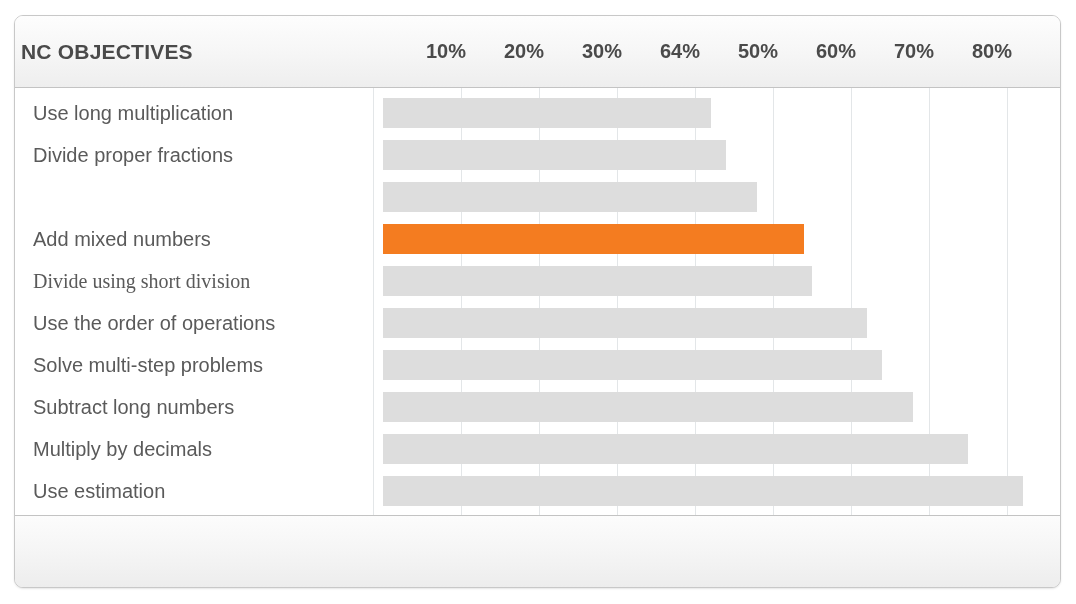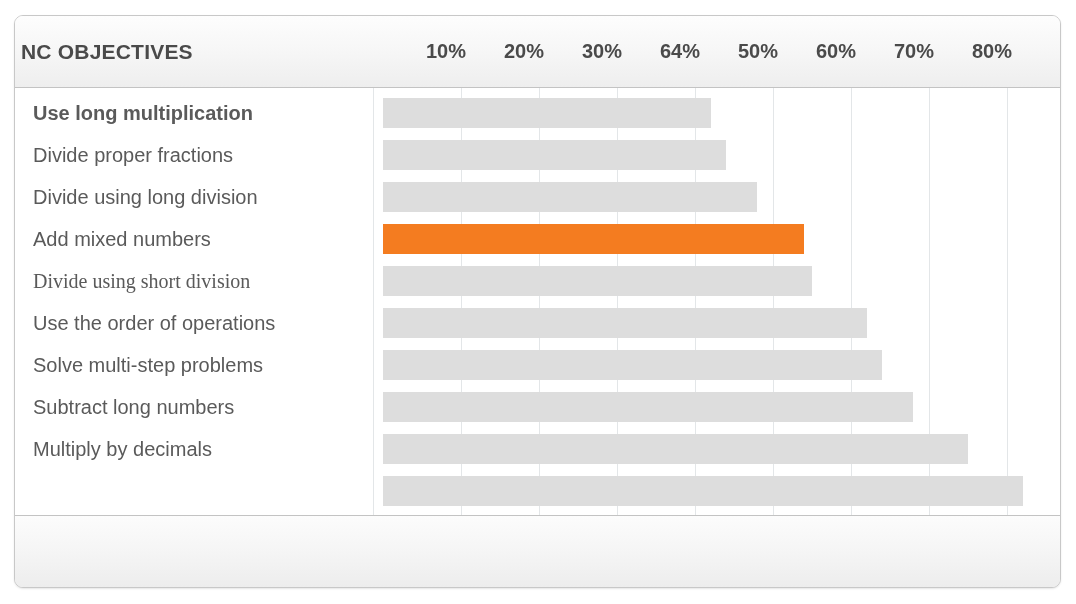--- a/index.html
+++ b/index.html
@@ -139,46 +139,46 @@
         <div class="axis-tick" style="left: 665px;">64%</div>
         <div class="axis-tick" style="left: 743px;">50%</div>
         <div class="axis-tick" style="left: 821px;">60%</div>
         <div class="axis-tick" style="left: 899px;">70%</div>
         <div class="axis-tick" style="left: 977px;">80%</div>
       </div>
   </div>
 
   <div id="body">
     <div id="label-col">
-        <div class="row" style="top: 4px; font-weight: bold;">
+        <div class="row" style="top: 4px;">
           <div class="row-label">Use long multiplication</div>
         </div>
         <div class="row" style="top: 46px;">
           <div class="row-label">Divide proper fractions</div>
         </div>
-        <div class="row" style="top: 88px;">
-          <div class="row-label">Divide using long division</div>
-        </div>
         <div class="row" style="top: 130px;">
           <div class="row-label">Add mixed numbers</div>
         </div>
         <div class="row" style="top: 172px; font-family: Liberation Serif, serif;">
           <div class="row-label">Divide using short division</div>
         </div>
         <div class="row" style="top: 256px;">
           <div class="row-label">Solve multi-step problems</div>
         </div>
         <div class="row" style="top: 214px;">
           <div class="row-label">Use the order of operations</div>
         </div>
         <div class="row" style="top: 298px;">
           <div class="row-label">Subtract long numbers</div>
         </div>
         <div class="row" style="top: 340px;">
           <div class="row-label">Multiply by decimals</div>
+        </div>
+        <div class="row" style="top: 382px;">
+          <div class="row-label">Use estimation</div>
         </div>
       </div>
     <div id="plot">
       <div id="gridlines">
           <div class="gridline" style="left: 87px;"></div>
           <div class="gridline" style="left: 165px;"></div>
           <div class="gridline" style="left: 243px;"></div>
           <div class="gridline" style="left: 321px;"></div>
           <div class="gridline" style="left: 399px;"></div>
           <div class="gridline" style="left: 477px;"></div>

